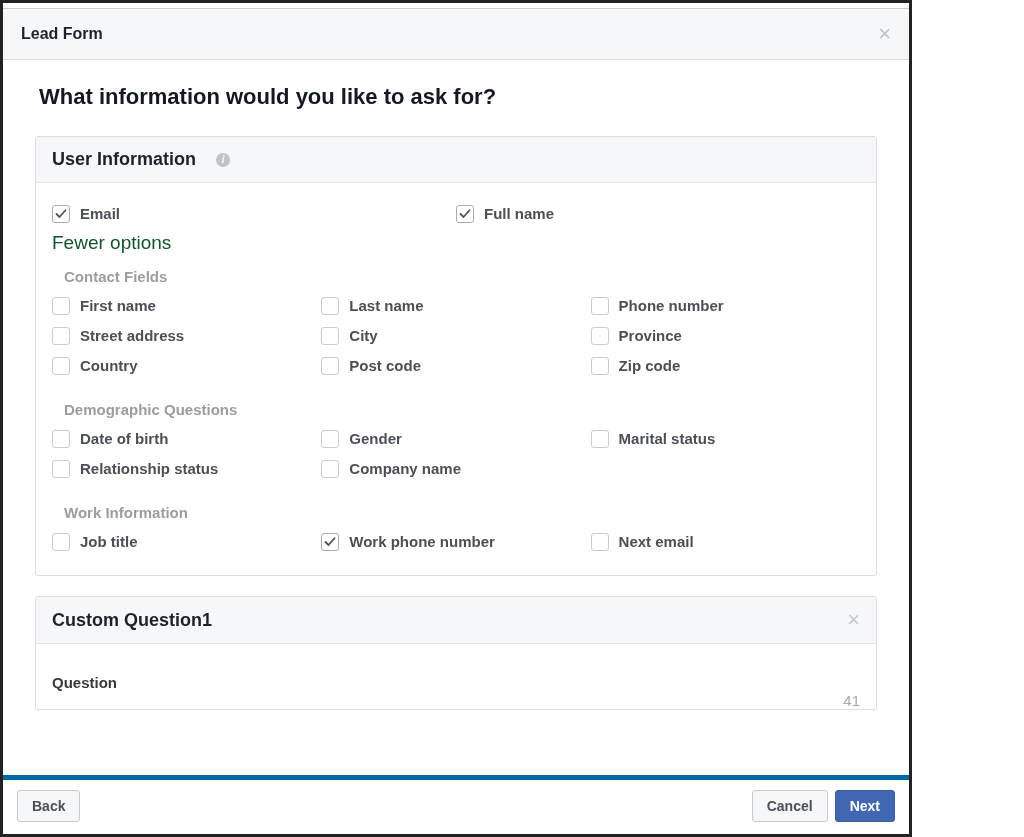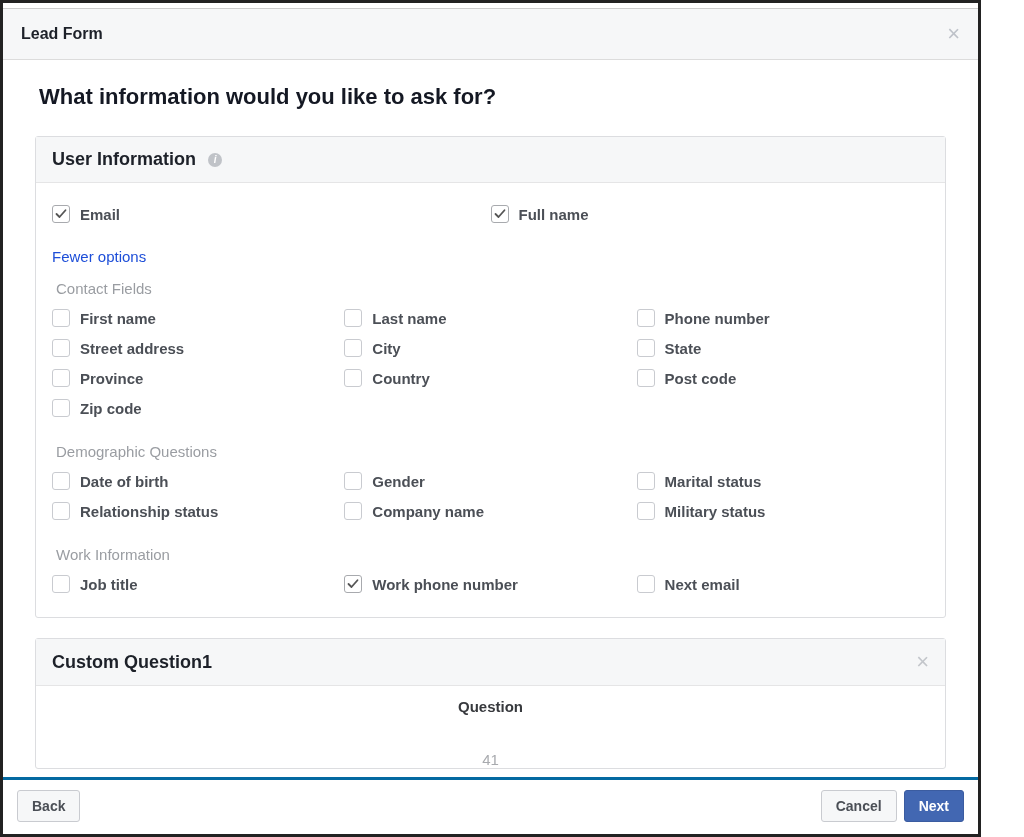--- a/index.html
+++ b/index.html
@@ -2,21 +2,21 @@
 <html><head>
 <meta charset="utf-8">
 <style>
   * { box-sizing: border-box; margin: 0; padding: 0; }
   html, body {
     font-family: -apple-system, BlinkMacSystemFont, "Segoe UI", Helvetica, Arial, sans-serif;
     background: #fff;
     color: #1d2129;
   }
   .frame {
-    width: 981px;
+    width: 912px;
     height: 837px;
     border: 3px solid #222;
     position: relative;
     display: flex;
     flex-direction: column;
     overflow: hidden;
   }
   .top-garble {
     height: 6px;
     background: #fff;
@@ -64,21 +64,21 @@
     border-radius: 3px;
     margin: 0 14px 20px 14px;
     background: #fff;
   }
   .panel-header {
     background: #f6f7f8;
     border-bottom: 1px solid #e5e5e6;
     padding: 12px 16px;
     display: flex;
     align-items: center;
-    gap: 12px;
+    gap: 20px;
   }
   .panel-header .title {
     font-size: 18px;
     font-weight: 700;
     color: #1d2129;
   }
   .info-icon {
     width: 14px;
     height: 14px;
     border-radius: 50%;
@@ -101,33 +101,34 @@
   }
   .col {
     width: 33.33%;
     min-width: 230px;
     padding: 6px 4px 6px 0;
   }
   .col.col-half { width: 50%; }
   .group-label {
     color: #9a9da2;
     font-size: 15px;
-    margin: 20px 0 6px 4px;
+    margin: 20px 0 6px 12px;
+    font-weight: bold;
   }
   .group-label.first { margin-top: 14px; }
   .fewer {
-    color: #1d4ed8;
-    font-size: 15px;
-    margin-top: 19px;
+    color: #14532d;
+    font-size: 19px;
+    margin-top: 3px;
     cursor: pointer;
     display: inline-block;
   }
   .checkbox-item {
     display: flex;
-    align-items: center;
+    align-items: flex-start;
     gap: 10px;
     cursor: pointer;
   }
   .cb {
     width: 18px;
     height: 18px;
     border: 1px solid #c9cbd0;
     border-radius: 3px;
     background: #fff;
     display: inline-flex;
@@ -152,34 +153,33 @@
     color: #c3c6cb;
     font-size: 22px;
     line-height: 1;
     cursor: pointer;
   }
   .question-row {
     display: flex;
     justify-content: space-between;
     align-items: center;
     padding: 12px 16px 0 16px;
-    flex-direction: column;
   }
   .question-row .qlabel {
     font-size: 15px;
     font-weight: 700;
     color: #37393d;
   }
   .question-row .count {
     color: #a8aaae;
     font-size: 15px;
     margin-top: 36px;
   }
   .footer {
-    border-top: 3px solid #0369a1;
+    border-top: 5px solid #0369a1;
     padding: 10px 14px 12px 14px;
     display: flex;
     align-items: center;
     justify-content: space-between;
     background: #fff;
   }
   .footer-right { display: flex; gap: 7px; }
   .btn {
     font-size: 14px;
     font-weight: 600;
@@ -274,26 +274,20 @@
             </div>
           <div class="col">
               <label class="checkbox-item">
                 <span class="cb"></span>
                 <span class="check-label">City</span>
               </label>
             </div>
           <div class="col">
               <label class="checkbox-item">
                 <span class="cb"></span>
-                <span class="check-label">State</span>
-              </label>
-            </div>
-          <div class="col">
-              <label class="checkbox-item">
-                <span class="cb"></span>
                 <span class="check-label">Province</span>
               </label>
             </div>
           <div class="col">
               <label class="checkbox-item">
                 <span class="cb"></span>
                 <span class="check-label">Country</span>
               </label>
             </div>
           <div class="col">
@@ -334,26 +328,20 @@
           <div class="col">
               <label class="checkbox-item">
                 <span class="cb"></span>
                 <span class="check-label">Relationship status</span>
               </label>
             </div>
           <div class="col">
               <label class="checkbox-item">
                 <span class="cb"></span>
                 <span class="check-label">Company name</span>
-              </label>
-            </div>
-          <div class="col">
-              <label class="checkbox-item">
-                <span class="cb"></span>
-                <span class="check-label">Military status</span>
               </label>
             </div>
         </div>
 
         
         <div class="group-label">Work Information</div>
         <div class="row">
           <div class="col">
               <label class="checkbox-item">
                 <span class="cb"></span>

